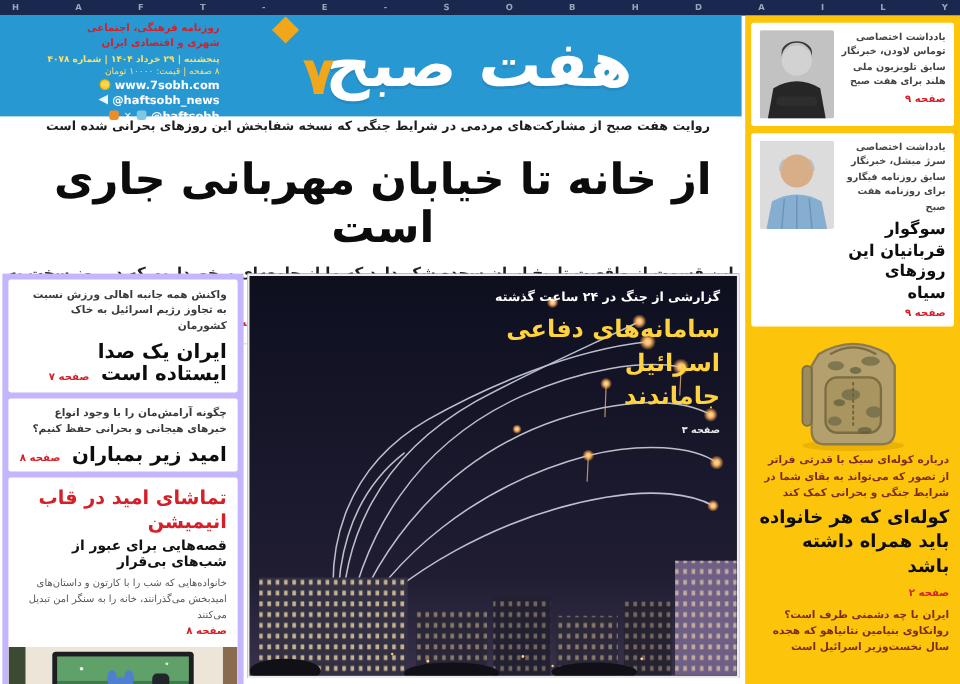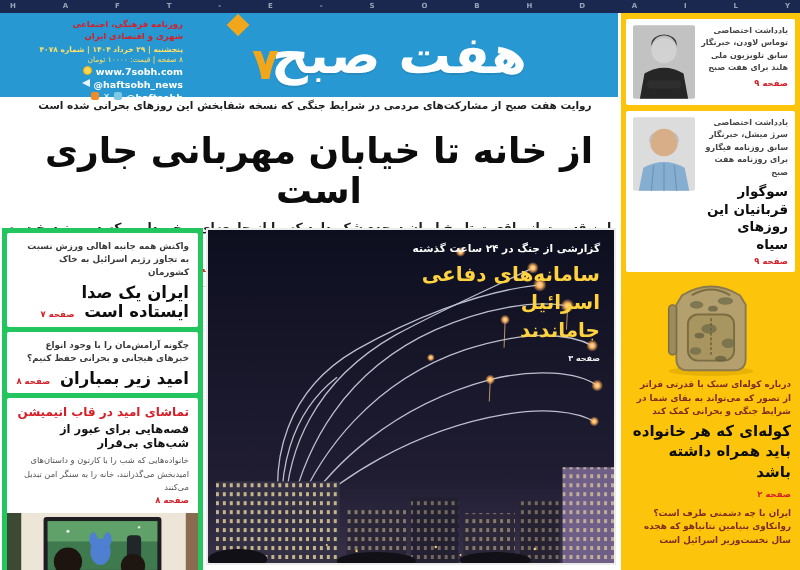--- a/index.html
+++ b/index.html
@@ -31,29 +31,29 @@
   .logo-diamond{position:absolute;left:30px;top:4px;width:16px;height:16px;background:#f2a71b;
                 transform:rotate(45deg);}
   
   .lead{position:absolute;left:0;top:99px;width:618px;text-align:center;direction:rtl;}
   .lead .kicker{font-size:10.5px;font-weight:bold;color:#1d1d1d;padding-left:12px;}
   .lead .headline{font-size:36px;font-weight:900;color:#0c0c0c;margin-top:20px;line-height:1.1;padding-left:20px;}
   .lead .deck{font-size:12.5px;font-weight:bold;color:#1f1f1f;line-height:1.6;margin-top:8px;}
   .tag{color:#d42028;font-weight:bold;font-size:8.5px;}
   .lead .divider{margin:8px auto 0;width:600px;border-top:1px solid #d9d9d9;}
   
-  .leftcol{position:absolute;left:2px;top:228px;width:201px;height:342px;background:#22c55e;
+  .leftcol{position:absolute;left:2px;top:228px;width:201px;height:342px;background:#c4b5fd;
            box-sizing:border-box;padding:5px;display:flex;flex-direction:column;gap:5px;direction:rtl;}
   .lcard{background:#fff;border-radius:2px;padding:7px 9px 5px;text-align:right;}
   .lcard .k{font-size:8.8px;font-weight:bold;color:#3a3a3a;line-height:1.5;}
   .lcard .h{font-size:16.5px;font-weight:900;color:#0d0d0d;margin-top:3px;line-height:1.2;}
   .lcard .h .tag{margin-right:4px;}
   .lcard3{flex:1;display:flex;flex-direction:column;padding-bottom:0;padding-left:0;padding-right:0;}
   .lcard3 .inner{padding:0 9px;}
-  .lcard3 .rh{font-size:12px;font-weight:900;color:#d42028;line-height:1.25;}
+  .lcard3 .rh{font-size:16px;font-weight:900;color:#d42028;line-height:1.25;}
   .lcard3 .sh{font-size:11.5px;font-weight:900;color:#111;margin-top:2px;}
   .lcard3 .body{font-size:8.3px;color:#555;line-height:1.6;margin-top:4px;}
   .kidsphoto{position:relative;flex:1;margin-top:5px;overflow:hidden;}
   .kidsphoto svg{display:block;width:100%;height:100%;}
   
   .mainphoto{position:absolute;left:206px;top:228px;width:410px;height:337px;background:#101222;
              border:2px solid #ececec;box-sizing:border-box;}
   .mainphoto svg{position:absolute;left:0;top:0;width:100%;height:100%;}
   .photo-ov{position:absolute;right:14px;top:12px;width:260px;text-align:right;direction:rtl;}
   .photo-ov .k{color:#fff;font-size:10.5px;font-weight:bold;}

